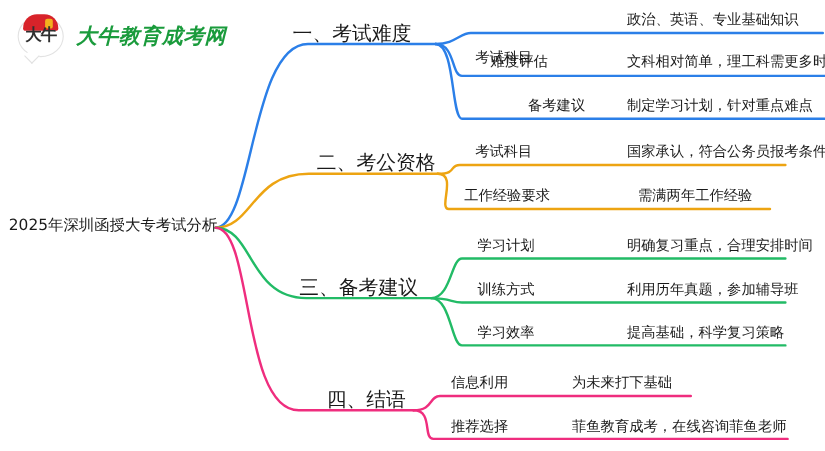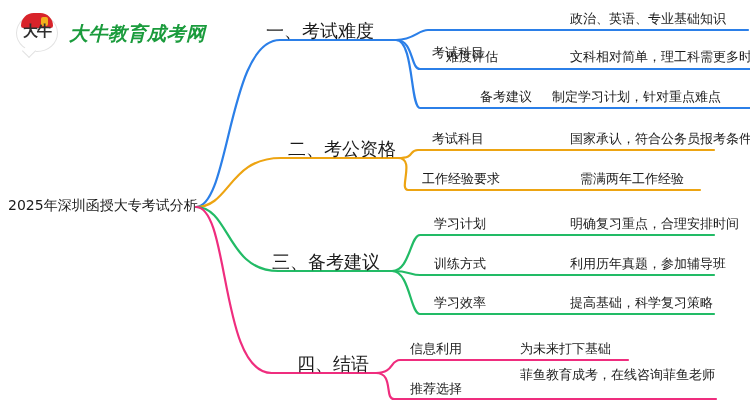--- a/index.html
+++ b/index.html
@@ -188,33 +188,33 @@
   </svg>
 
 <div class="root-title">2025年深圳函授大专考试分析</div>
 
 <div class="branch-label" style="left:254px; top:22px; width:132px;">一、考试难度</div>
 <div class="leaf-key" style="left:432px; top:10px;margin-top:34px;">考试科目</div>
 <div class="leaf-val" style="left:570px; top:10px;">政治、英语、专业基础知识</div>
 <div class="leaf-key" style="left:410px; top:48px;margin-left:36px;">难度评估</div>
 <div class="leaf-val" style="left:570px; top:48px;">文科相对简单，理工科需更多时间</div>
 <div class="leaf-key" style="left:432px; top:88px;margin-left:48px;">备考建议</div>
-<div class="leaf-val" style="left:552px; top:88px;">制定学习计划，针对重点难点</div>
+<div class="leaf-val" style="left:570px; top:88px;">制定学习计划，针对重点难点</div>
 
 <div class="branch-label" style="left:276px; top:140px; width:132px;">二、考公资格</div>
 <div class="leaf-key" style="left:432px; top:130px;">考试科目</div>
 <div class="leaf-val" style="left:570px; top:130px;">国家承认，符合公务员报考条件</div>
 <div class="leaf-key" style="left:422px; top:170px;">工作经验要求</div>
 <div class="leaf-val" style="left:580px; top:170px;">需满两年工作经验</div>
 
 <div class="branch-label" style="left:260px; top:253px; width:132px;">三、备考建议</div>
 <div class="leaf-key" style="left:434px; top:215px;">学习计划</div>
 <div class="leaf-val" style="left:570px; top:215px;">明确复习重点，合理安排时间</div>
 <div class="leaf-key" style="left:434px; top:255px;text-align:right;">训练方式</div>
 <div class="leaf-val" style="left:570px; top:255px;">利用历年真题，参加辅导班</div>
 <div class="leaf-key" style="left:434px; top:294px;">学习效率</div>
 <div class="leaf-val" style="left:570px; top:294px;">提高基础，科学复习策略</div>
 
 <div class="branch-label" style="left:278px; top:355px; width:110px;">四、结语</div>
 <div class="leaf-key" style="left:410px; top:340px;">信息利用</div>
 <div class="leaf-val" style="left:520px; top:340px;">为未来打下基础</div>
 <div class="leaf-key" style="left:410px; top:380px;">推荐选择</div>
-<div class="leaf-val" style="left:520px; top:366px;">菲鱼教育成考，在线咨询菲鱼老师</div>
+<div class="leaf-val" style="left:520px; top:380px;">菲鱼教育成考，在线咨询菲鱼老师</div>
 
 </body></html>

